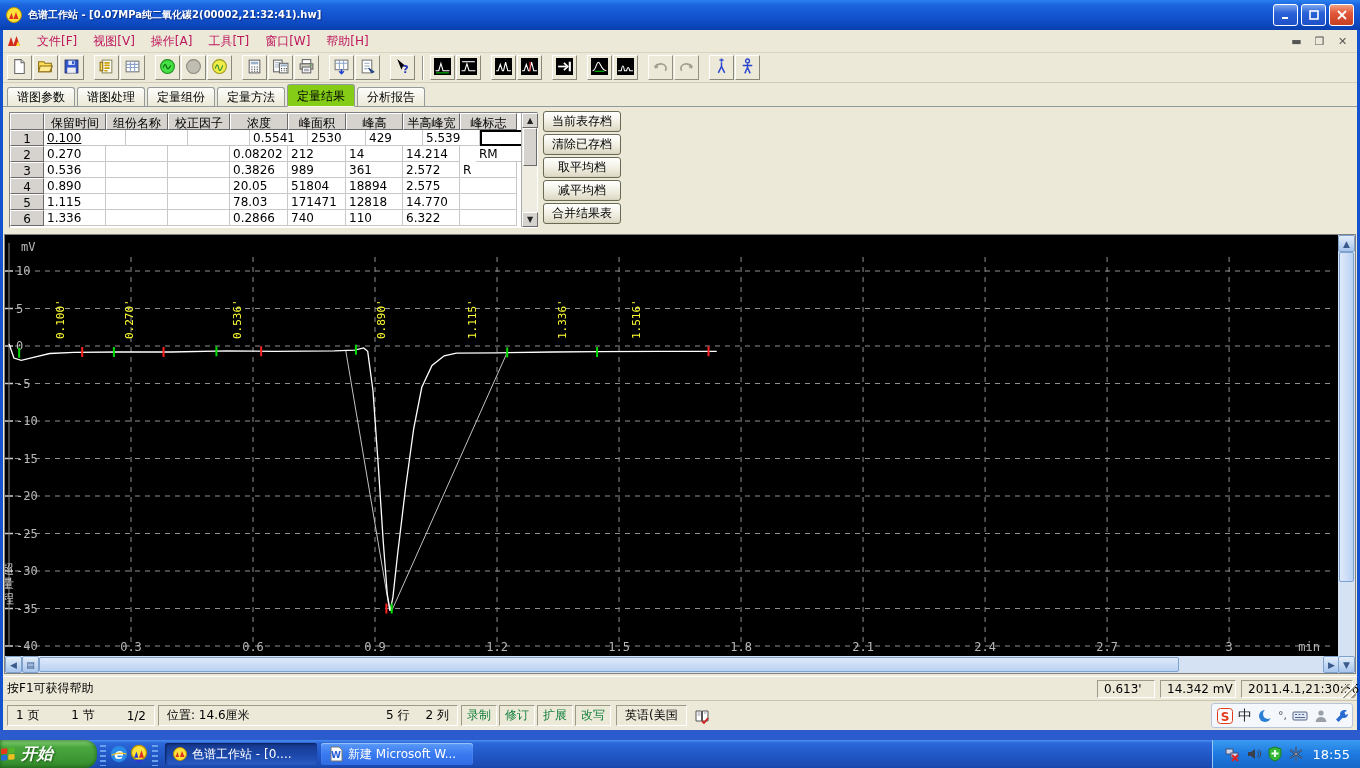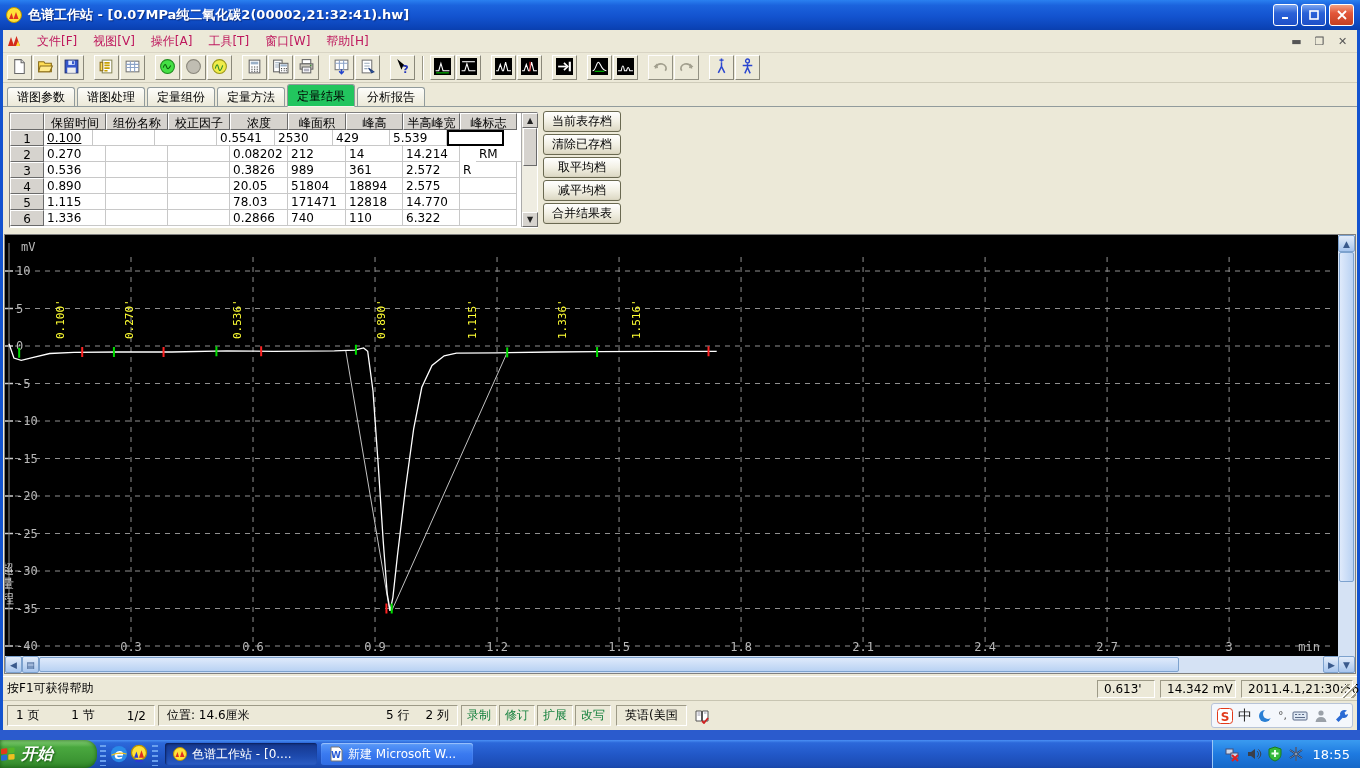--- a/index.html
+++ b/index.html
@@ -4,21 +4,21 @@
 <style>
   * { margin:0; padding:0; box-sizing:border-box; }
   html,body { width:1360px; height:768px; overflow:hidden; }
   body { font-family:"DejaVu Sans", sans-serif; font-size:12px; background:#ece9d8; position:relative; }
 
   
   #screen { position:relative; width:1360px; height:768px; background:#ece9d8; }
   #titlebar { position:absolute; left:0; top:0; width:1360px; height:30px;
     background:linear-gradient(180deg,#2a80f0 0%,#1b63dd 18%,#1353cf 55%,#0b44b8 90%,#0a3fae 100%);
     display:flex; align-items:center; padding:0 6px; color:#fff; }
-  #title-text { font-weight:bold; font-size:13px; margin-left:6px; text-shadow:1px 1px 1px #0a2a7a; white-space:nowrap; }
+  #title-text { font-weight:bold; font-size:10px; margin-left:6px; text-shadow:1px 1px 1px #0a2a7a; white-space:nowrap; }
   .cap-btn { width:25px; height:22px; margin-left:3px; border-radius:3px; border:1px solid #fff;
     background:linear-gradient(180deg,#7ba5ef,#2a62d8 40%,#1e50c8); color:#fff; display:flex; align-items:center; justify-content:center;
     font-size:12px; font-weight:bold; }
   .cap-btn.close { background:linear-gradient(180deg,#f3a183,#e3573a 40%,#c43f22); }
   .side-border { position:absolute; width:3px; background:#1353cf; top:30px; height:710px; }
 
   
   #menubar { position:absolute; left:3px; top:30px; width:1354px; height:23px; background:#ece9d8;
     border-bottom:1px solid #d8d4c4; display:flex; align-items:center; }
   .menu-item { padding:2px 8px; color:#be185d; }
@@ -34,21 +34,21 @@
   .tb-btn svg { width:17px; height:17px; }
   .tb-btn.disabled { opacity:.9; }
   .tb-gap { width:9px; height:25px; }
   .tb-sep { width:2px; height:24px; margin:0 6px; border-left:1px solid #9a9786; border-right:1px solid #fff; }
 
   
   #tabrow { position:absolute; left:3px; top:84px; width:1354px; height:23px; background:#ece9d8;
     display:flex; align-items:flex-end; padding-left:4px; border-bottom:1px solid #919b9c; }
   .tab { height:19px; padding:1px 9px 0; margin-right:2px; border:1px solid #919b9c; border-bottom:none;
     border-radius:3px 3px 0 0; background:linear-gradient(#fdfdfa,#ece9d8); display:flex; align-items:center; color:#000; }
-  .tab.active { height:23px; background:#22c55e; position:relative; z-index:2; margin-bottom:-1px; border-bottom:1px solid #f6f4ec; }
+  .tab.active { height:23px; background:#84cc16; position:relative; z-index:2; margin-bottom:-1px; border-bottom:1px solid #f6f4ec; }
 
   
   #toppanel { position:absolute; left:3px; top:107px; width:1354px; height:127px; background:#ece9d8; }
   #tablewrap { position:absolute; left:6px; top:5px; width:529px; height:116px; border:1px solid; border-color:#808080 #fff #fff #808080; background:#fff; }
   .trow { display:flex; height:16px; }
   .trow.head { height:17px; }
   .tcell { border-right:1px solid #c8c8c8; border-bottom:1px solid #c8c8c8; padding:1px 3px 0; overflow:hidden; white-space:nowrap; background:#fff; color:#000; }
   .tcell.hdr { background:#d6d3ce; border:1px solid; border-color:#fff #6a6a6a #6a6a6a #fff; text-align:center; padding:1px 0 0; }
   .tcell.rnum { background:#d6d3ce; border:1px solid; border-color:#fff #6a6a6a #6a6a6a #fff; text-align:center; padding:1px 0 0; }
   .tcell.focuscell { border:2px solid #000; padding:0 1px; }
@@ -367,21 +367,21 @@
             <div class="tcell hdr" style="width: 62px;">组份名称</div>
             <div class="tcell hdr" style="width: 62px;">校正因子</div>
             <div class="tcell hdr" style="width: 58px;">浓度</div>
             <div class="tcell hdr" style="width: 58px;">峰面积</div>
             <div class="tcell hdr" style="width: 57px;">峰高</div>
             <div class="tcell hdr" style="width: 57px;">半高峰宽</div>
             <div class="tcell hdr" style="width: 57px;">峰标志</div>
           </div>
           <div class="trow">
             <div class="tcell rnum" style="width: 34px;">1</div>
-            <div class="tcell" style="width: 49px; text-decoration: underline;">0.100</div>
+            <div class="tcell" style="width: 82px; text-decoration: underline;">0.100</div>
             <div class="tcell" style="width: 62px;"></div>
             <div class="tcell" style="width: 62px;"></div>
             <div class="tcell" style="width: 58px;">0.5541</div>
             <div class="tcell" style="width: 58px;">2530</div>
             <div class="tcell" style="width: 57px;">429</div>
             <div class="tcell" style="width: 57px;">5.539</div>
             <div class="tcell focuscell" style="width: 57px;"></div>
           </div>
           <div class="trow">
             <div class="tcell rnum" style="width: 34px;">2</div>

